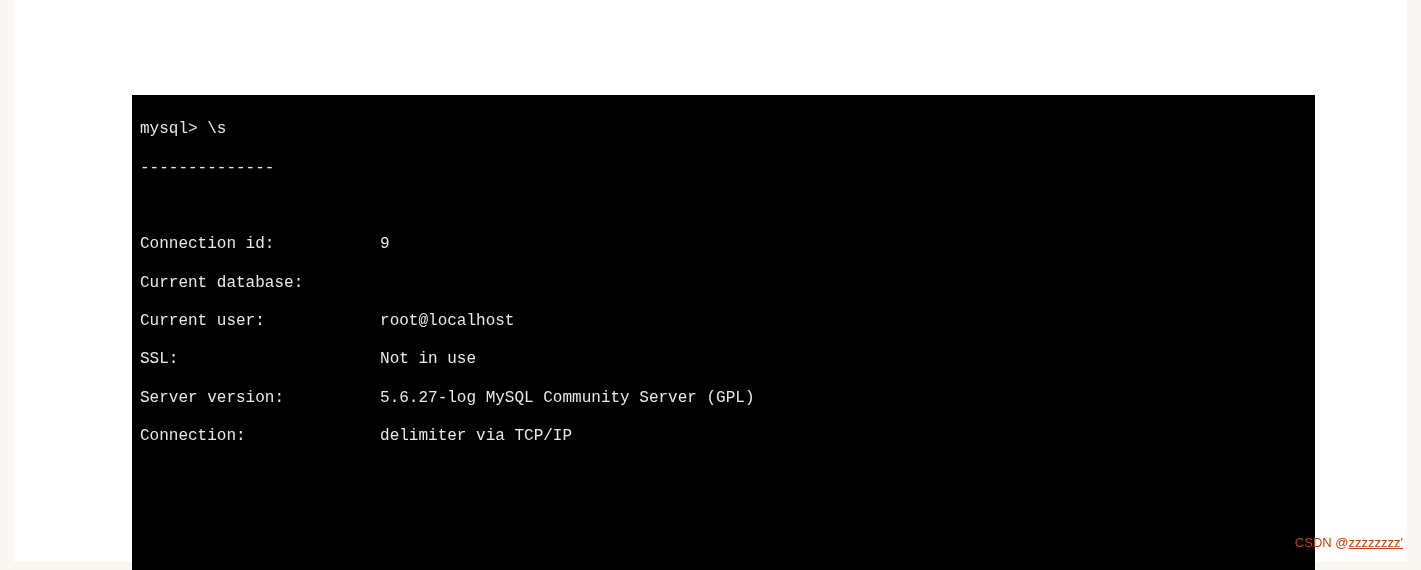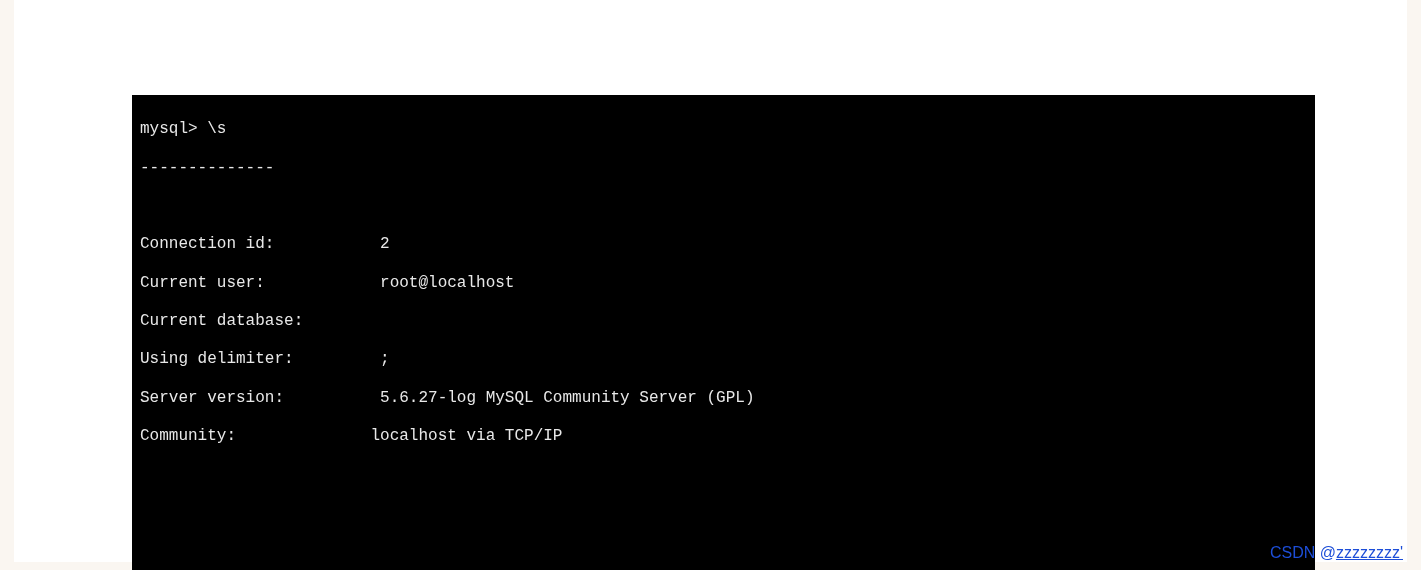--- a/index.html
+++ b/index.html
@@ -32,43 +32,43 @@
       left: 118px;
       width: 1183px;
       white-space: pre;
       overflow: hidden;
     }
     .terminal-line {
       display: block;
     }
     .watermark {
       position: absolute;
-      bottom: 8px;
+      bottom: 20px;
       right: 18px;
-      font-size: 16px;
-      color: #1d4ed8;
+      font-size: 13px;
+      color: #c2410c;
     }
     .watermark-user {
       text-decoration: underline;
     }
   </style>
 </head>
 <body>
 
 <div class="page-container">
   <div class="terminal">
 <span class="terminal-line">mysql&gt; \s</span>
 <span class="terminal-line">--------------</span>
 <span class="terminal-line"> </span>
-<span class="terminal-line">Connection id:           2</span>
+<span class="terminal-line">Connection id:           9</span>
+<span class="terminal-line">Current database:        </span>
 <span class="terminal-line">Current user:            root@localhost</span>
-<span class="terminal-line">Current database:        </span>
-<span class="terminal-line">Using delimiter:         ;</span>
+<span class="terminal-line">SSL:                     Not in use</span>
 <span class="terminal-line">Server version:          5.6.27-log MySQL Community Server (GPL)</span>
-<span class="terminal-line">Community:              localhost via TCP/IP</span>
+<span class="terminal-line">Connection:              delimiter via TCP/IP</span>
 
 
 
 
 
 
 
 
 </div>
 </div>

